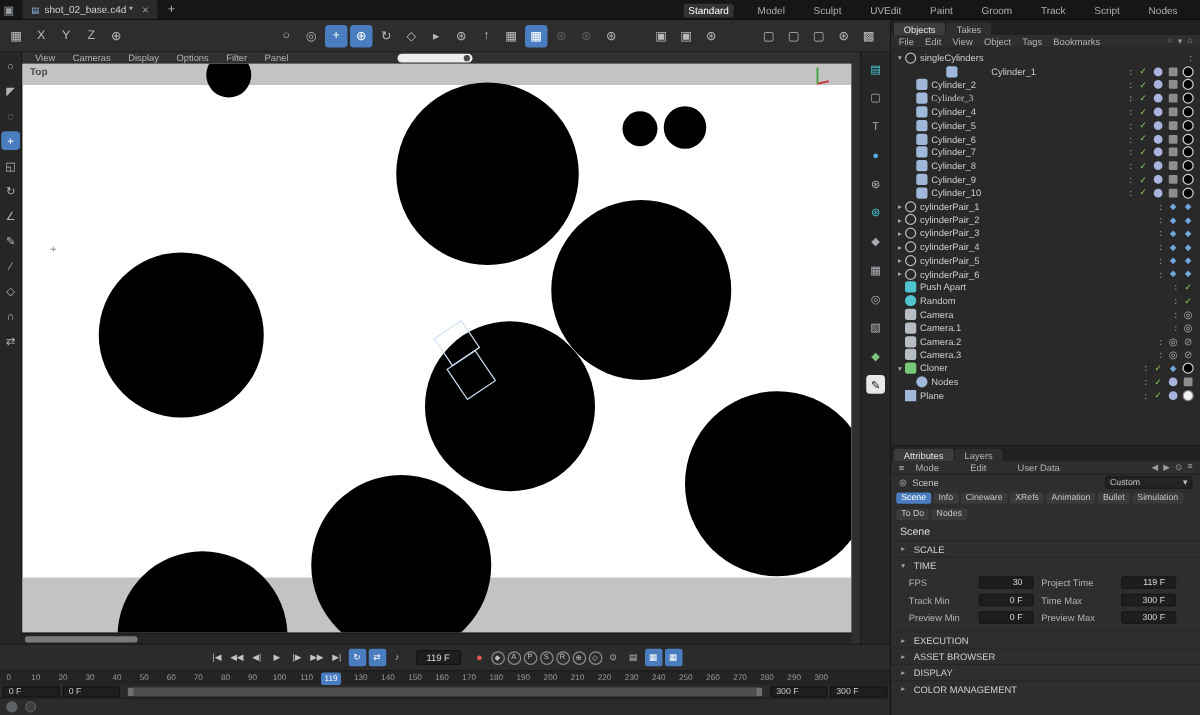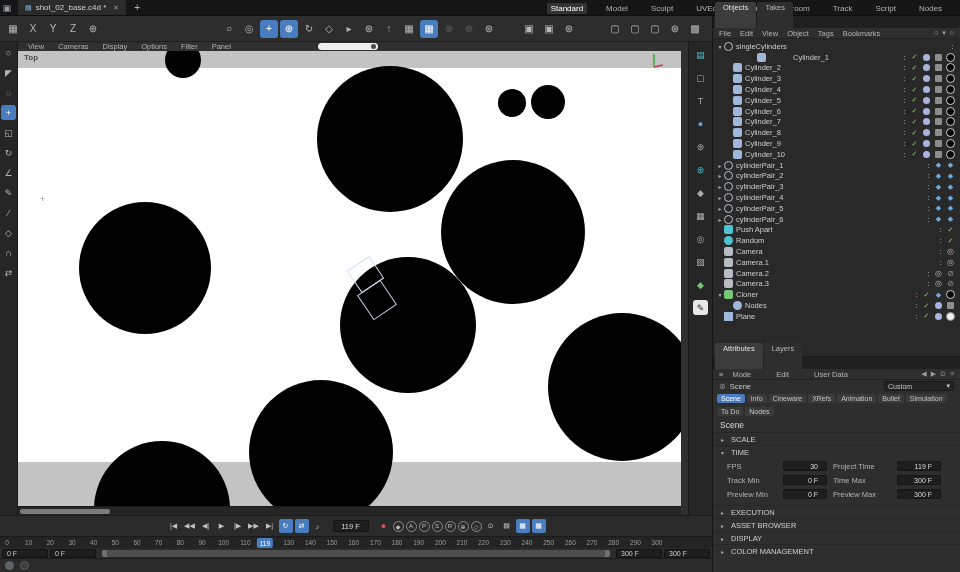--- a/index.html
+++ b/index.html
@@ -57,21 +57,21 @@
   
   #rightstrip { position:absolute; left:688px; top:42px; width:24px; height:473px; background:#262626; display:flex; flex-direction:column; align-items:center; gap:8px; padding-top:5px; border-left:1px solid #1a1a1a; }
   .rs-btn { width:15px; height:15px; display:flex; align-items:center; justify-content:center; font-size:9px; border-radius:3px; }
   .c-teal { color:#46c3cf; } .c-gray { color:#a9adb2; } .c-blue { color:#5aa7e0; }
   .c-green { color:#7bc47b; } .c-dark { color:#222; }
   .rs-btn.light { background:#e8e8e8; }
 
   
   #rightpanel { position:absolute; left:712px; top:16px; width:248px; height:556px; background:#2a2a2a; border-left:1px solid #151515; display:flex; flex-direction:column; }
   .panel-tabs { height:12px; background:#202020; display:flex; align-items:flex-end; gap:1px; padding-left:2px; flex:0 0 12px; }
-  .ptab { padding:1px 8px 16px 8px; font-size:7.5px; background:#2e2e2e; color:#b5b5b5; border-radius:2px 2px 0 0; }
+  .ptab { padding:1px 8px 0 8px; font-size:7.5px; background:#2e2e2e; color:#b5b5b5; border-radius:2px 2px 0 0; }
   .ptab.active { background:#3c3c3c; color:#e0e0e0; }
   .panel-menu { height:11px; flex:0 0 11px; display:flex; gap:9px; align-items:center; padding:0 6px; font-size:7.5px; color:#b2b2b2; background:#2e2e2e; border-bottom:1px solid #222; }
   .pm-item { font-size:7.5px; }
   .pm-icons { margin-left:auto; display:flex; gap:4px; }
   .pm-icons .pm-item { color:#9a9a9a; font-size:7px; }
 
   #om-tree { flex:0 0 317px; background:#292929; padding-top:2px; overflow:hidden; }
   .om-row { height:10.8px; display:flex; align-items:center; font-size:7.5px; color:#cccccc; }
   .om-arrow { width:8px; text-align:center; font-size:6px; color:#a8a8a8; flex:0 0 8px; }
   .om-icon { width:9px; height:9px; margin-right:3px; flex:0 0 9px; }
@@ -315,21 +315,21 @@
           <span class="om-icon ic-cyl"></span>
           <span class="om-label">Cylinder_2</span>
           <span class="om-tags">
             <span class="tg tg-dots">:</span>
             <span class="tg tg-check">✓</span>
             <span class="tg tg-phong"></span>
             <span class="tg tg-tex"></span>
             <span class="tg tg-matblack"></span>
           </span>
         </div>
-        <div class="om-row" style="padding-left: 12px;">
+        <div class="om-row" style="padding-left: 12px; font-family: Liberation Serif, serif;">
           <span class="om-arrow"></span>
           <span class="om-icon ic-cyl"></span>
           <span class="om-label">Cylinder_3</span>
           <span class="om-tags">
             <span class="tg tg-dots">:</span>
             <span class="tg tg-check">✓</span>
             <span class="tg tg-phong"></span>
             <span class="tg tg-tex"></span>
             <span class="tg tg-matblack"></span>
           </span>

